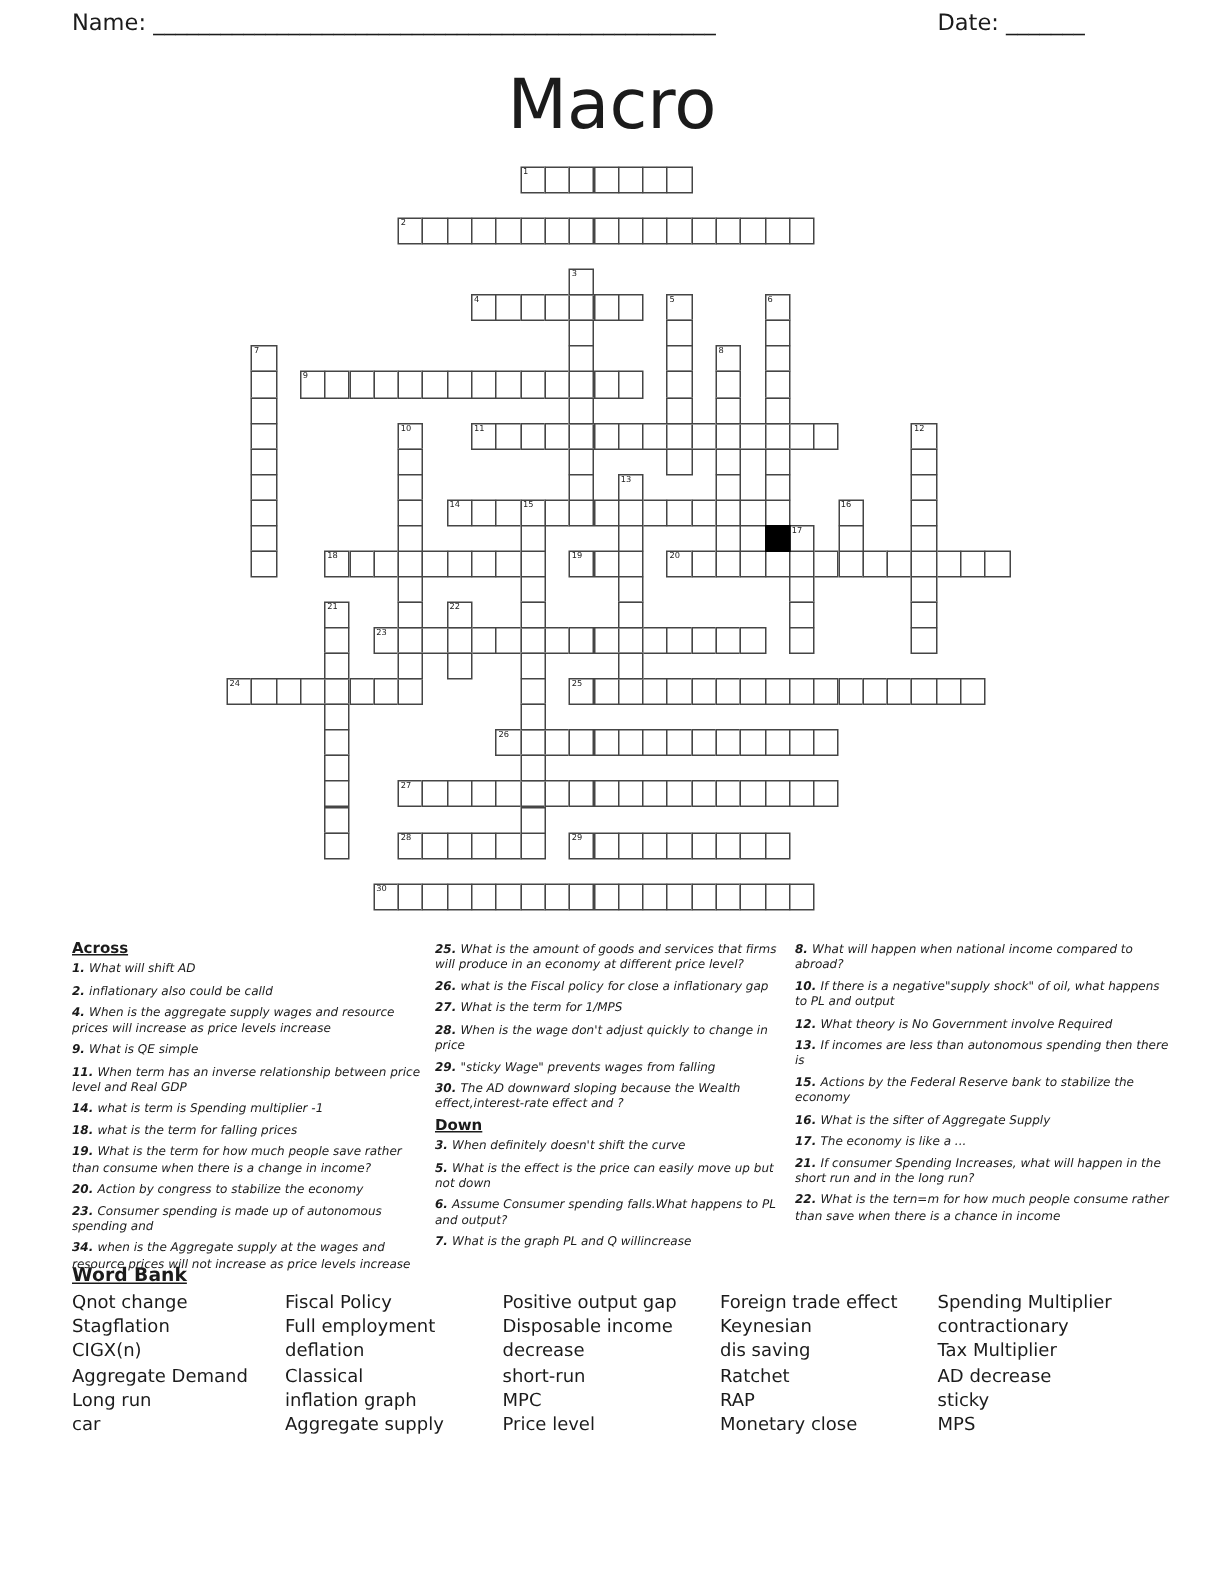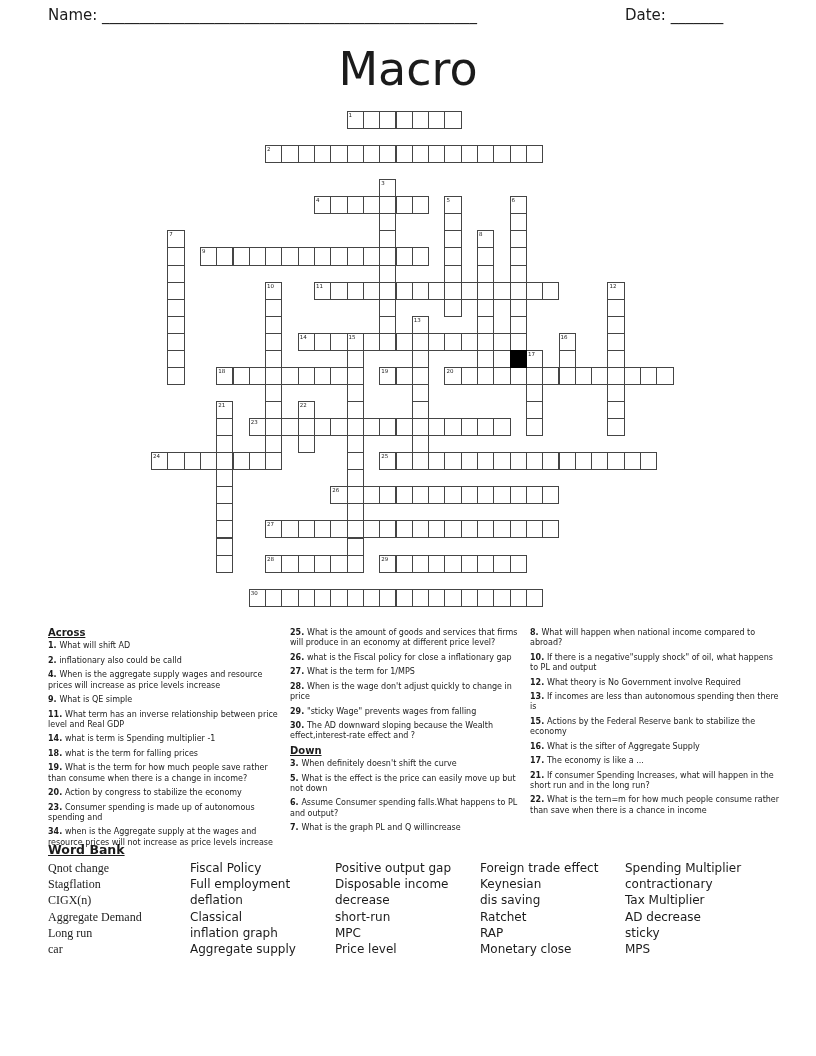--- a/index.html
+++ b/index.html
@@ -19,29 +19,29 @@
   
   #crossword { position:absolute; left:0; top:0; width:816px; height:620px; }
   .cw-cell { position:absolute; box-sizing:border-box; border:1px solid #454545; background:#fff; }
   .cw-cell.black { background:#000; border-color:#000; }
   .cw-num { position:absolute; top:0px; left:1px; font-size:5.5px; line-height:6.5px; color:#222; }
   
   .clue-col { position:absolute; top:628px; font-size:8px; line-height:10.3px; }
   #clue-col-1 { left:48px;  width:240px; }
   #clue-col-2 { left:290px; width:240px; }
   #clue-col-3 { left:530px; width:252px; }
-  .clue { margin:0 0 4.2px 0; }
+  .clue { margin:0 0 4.2px 0;font-style:italic; }
   .clue b { font-weight:700; }
   .clue-heading { font-weight:700; text-decoration:underline; font-size:10px; margin:0 0 3px 0; }
   #clue-col-2 .clue-heading.down { margin-top:2px; }
   
   .wb-heading { position:absolute; left:48px; top:842px; font-size:12.5px; font-weight:700;
                 text-decoration:underline; }
   .wb-col { position:absolute; top:860px; font-size:12px; }
-  #wb-col-1 { left:48px;font-family:Liberation Serif, serif; }  #wb-col-2 { left:190px; } #wb-col-3 { left:335px; }
+  #wb-col-1 { left:48px; }  #wb-col-2 { left:190px; } #wb-col-3 { left:335px; }
   #wb-col-4 { left:480px; } #wb-col-5 { left:625px; }
   .wb-item { line-height:16.2px; white-space:nowrap; }
 </style>
 </head>
 <body>
 
 <div class="hdr-group" id="name-group">
   <span>Name:</span>
   <span class="blank-line">__________________________________________________</span>
 </div>
@@ -401,21 +401,21 @@
     <div class="cw-cell" style="left: 297.7px; top: 435.14px; width: 17.3px; height: 18.06px;"></div>
     <div class="cw-cell black" style="left: 509.6px; top: 349.84px; width: 17.3px; height: 18.06px;"></div>
   </div>
 
 <div class="clue-col" id="clue-col-1">
     <div class="clue-heading across">Across</div>
     <div class="clue"><b>1. </b><span>What will shift AD</span></div>
     <div class="clue"><b>2. </b><span>inflationary also could be calld</span></div>
     <div class="clue"><b>4. </b><span>When is the aggregate supply wages and resource prices will increase as price levels increase</span></div>
     <div class="clue"><b>9. </b><span>What is QE simple</span></div>
-    <div class="clue"><b>11. </b><span>What term has an inverse relationship between price level and Real GDP</span></div>
+    <div class="clue"><b>11. </b><span>When term has an inverse relationship between price level and Real GDP</span></div>
     <div class="clue"><b>14. </b><span>what is term is Spending multiplier -1</span></div>
     <div class="clue"><b>18. </b><span>what is the term for falling prices</span></div>
     <div class="clue"><b>19. </b><span>What is the term for how much people save rather than consume when there is a change in income?</span></div>
     <div class="clue"><b>20. </b><span>Action by congress to stabilize the economy</span></div>
     <div class="clue"><b>23. </b><span>Consumer spending is made up of autonomous spending and</span></div>
     <div class="clue"><b>34. </b><span>when is the Aggregate supply at the wages and resource prices will not increase as price levels increase</span></div>
   </div>
 <div class="clue-col" id="clue-col-2">
     <div class="clue"><b>25. </b><span>What is the amount of goods and services that firms will produce in an economy at different price level?</span></div>
     <div class="clue"><b>26. </b><span>what is the Fiscal policy for close a inflationary gap</span></div>

